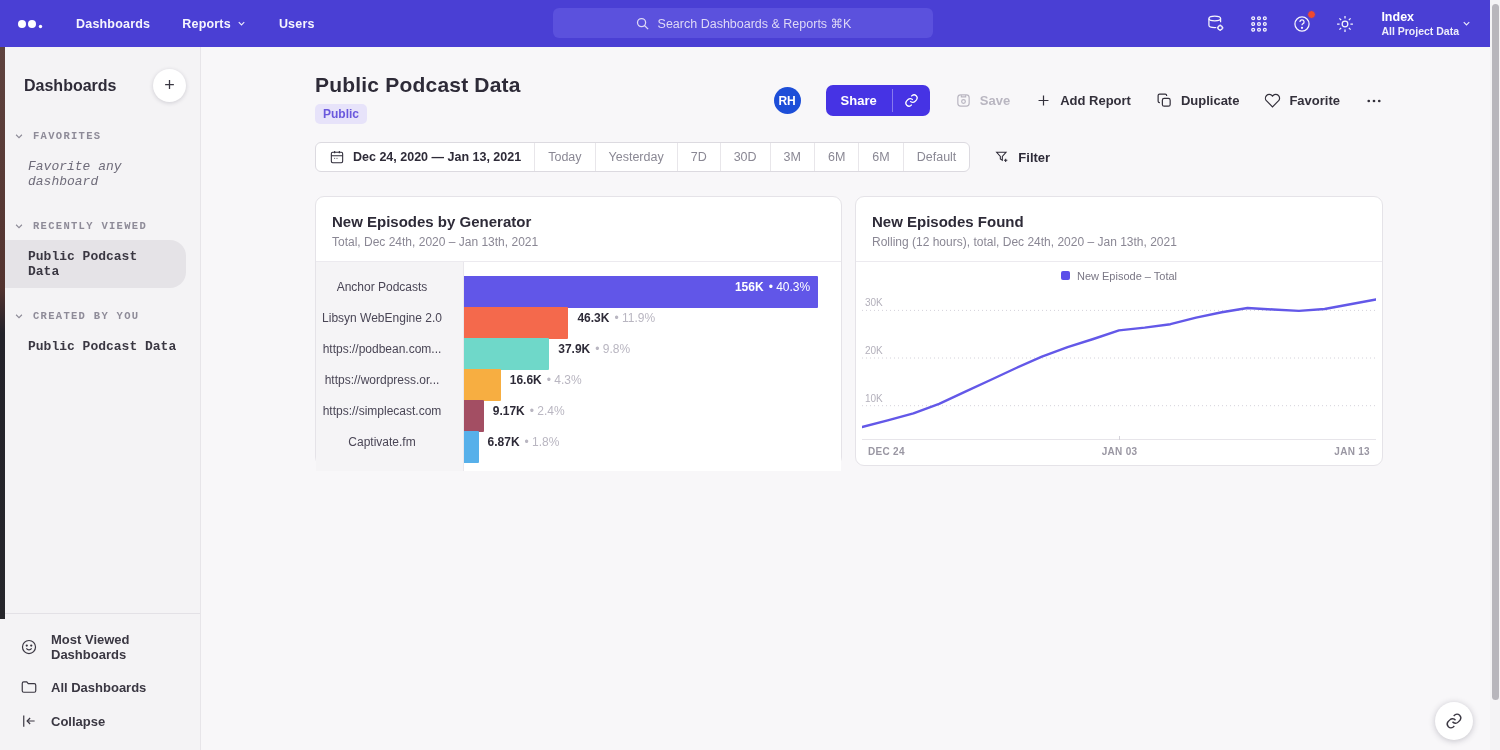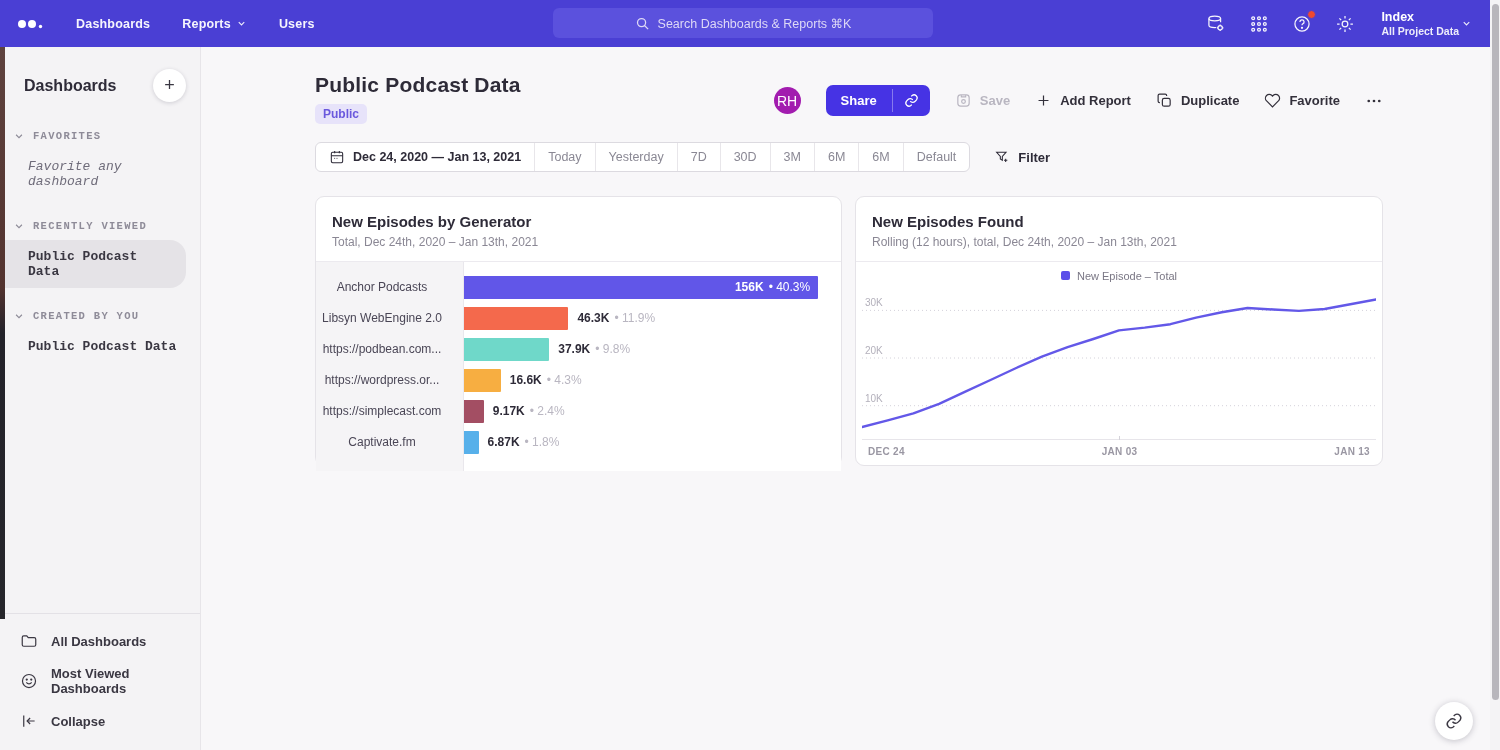--- a/index.html
+++ b/index.html
@@ -67,22 +67,22 @@
   
   .main { position:absolute; top:47px; left:201px; right:10px; bottom:0; }
   .content { position:relative; margin-left:114px; width:1068px; }
   .header-row { display:flex; justify-content:space-between; align-items:flex-start;
     margin-top:26px; }
   .page-title { font-size:21px; font-weight:700; letter-spacing:.2px; }
   .page-badge { display:inline-block; margin-top:7px; padding:3px 8px; font-size:12px;
     font-weight:700; color:#6a58dd; background:#e7e3fa; border-radius:5px; }
 
   .actions { display:flex; align-items:center; gap:25px; margin-top:12px; }
-  .avatar { width:27px; height:27px; border-radius:50%; background:#a21caf; color:#fff;
-    font-size:14px; font-weight:400; display:flex; align-items:center;
+  .avatar { width:27px; height:27px; border-radius:50%; background:#1d4ed8; color:#fff;
+    font-size:12px; font-weight:700; display:flex; align-items:center;
     justify-content:center; cursor:pointer; }
   .share-split { display:flex; align-items:stretch; height:31px; background:#4633e4;
     border-radius:7px; overflow:hidden; cursor:pointer; }
   .share-main { display:flex; align-items:center; padding:0 15px; color:#fff;
     font-size:13px; font-weight:700; }
   .share-sep { width:1px; background:rgba(255,255,255,.35); margin:4px 0; }
   .share-link { display:flex; align-items:center; padding:0 11px; }
   .share-link svg { width:15px; height:15px; stroke:#fff; fill:none; stroke-width:2; }
   .act-btn { display:flex; align-items:center; gap:8px; font-size:13px; font-weight:700;
     color:#33303b; cursor:pointer; background:none; border:none;
@@ -116,21 +116,21 @@
 
   
   .bar-body { position:relative; height:209px;
     background:linear-gradient(90deg,#f5f4f6 147px,#fff 147px); padding-top:9px; }
   .bar-body::after { content:""; position:absolute; left:147px; top:0; bottom:0;
     width:1px; background:#e9e7ec; }
   .bar-row { display:flex; align-items:center; height:31px; }
   .bar-label { width:147px; padding-right:15px; text-align:center; font-size:12px;
     color:#4a4656; flex:none; }
   .bar-track { position:relative; flex:1; height:21px; margin-right:8px; }
-  .bar { position:relative; height:23px; border-radius:1px; }
+  .bar { position:relative; height:32px; border-radius:1px; }
   .inbar { position:absolute; right:8px; top:0; height:21px; display:flex;
     align-items:center; gap:5px; color:#fff; font-size:12px; white-space:nowrap; }
   .inbar b { font-weight:700; }
   .outbar { position:absolute; top:0; height:21px; display:flex; align-items:center;
     gap:5px; font-size:12px; white-space:nowrap; }
   .outbar b { font-weight:700; color:#2e2b38; }
   .share-txt { color:#b9b6c1; }
 
   
   .legend { display:flex; align-items:center; justify-content:center; gap:7px;
@@ -265,35 +265,35 @@
             </svg>
             <span class="sec-label">CREATED BY YOU</span>
           </div>
           <div class="side-item bold">Public Podcast Data</div>
         </div>
       </div>
     <div class="side-footer" id="side-footer">
         <div class="foot-item">
           <span style="display:flex">
             <svg viewBox="0 0 24 24">
-              <path d="M3 8.2V17a2 2 0 0 0 2 2h14a2 2 0 0 0 2-2V9.5a2 2 0 0 0-2-2h-8l-2-2.3H5a2 2 0 0 0-2 2z"></path>
-            </svg>
-          </span>
-          <span>All Dashboards</span>
-        </div>
-        <div class="foot-item">
-          <span style="display:flex">
-            <svg viewBox="0 0 24 24">
               <circle cx="12" cy="12" r="8.7"></circle>
               <circle cx="9" cy="10" r="0.7" fill="#3a3742"></circle>
               <circle cx="15" cy="10" r="0.7" fill="#3a3742"></circle>
               <path d="M8.5 13.8c.9 1.3 2.1 2 3.5 2s2.6-.7 3.5-2"></path>
             </svg>
           </span>
           <span>Most Viewed Dashboards</span>
+        </div>
+        <div class="foot-item">
+          <span style="display:flex">
+            <svg viewBox="0 0 24 24">
+              <path d="M3 8.2V17a2 2 0 0 0 2 2h14a2 2 0 0 0 2-2V9.5a2 2 0 0 0-2-2h-8l-2-2.3H5a2 2 0 0 0-2 2z"></path>
+            </svg>
+          </span>
+          <span>All Dashboards</span>
         </div>
         <div class="foot-item">
           <span style="display:flex">
             <svg viewBox="0 0 24 24">
               <path d="M5 4.5v15M19.5 12H9.5"></path>
               <polyline points="13.5 8 9.5 12 13.5 16"></polyline>
             </svg>
           </span>
           <span>Collapse</span>
         </div>

